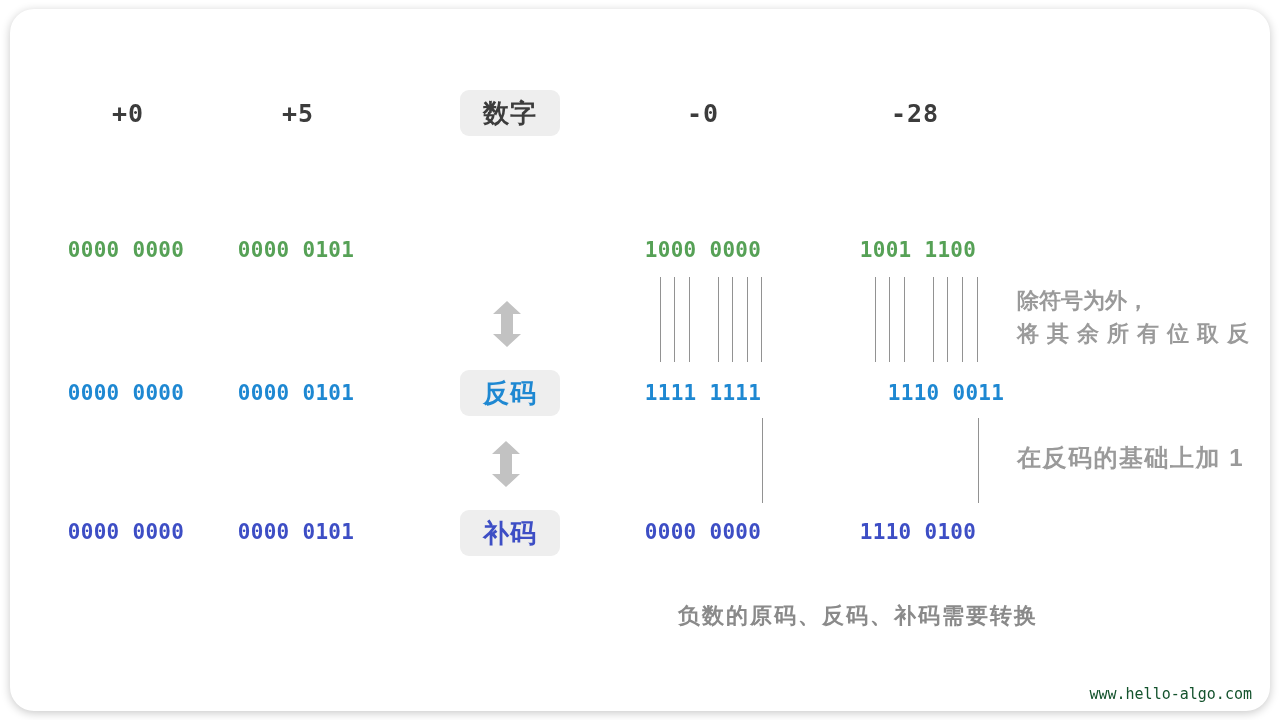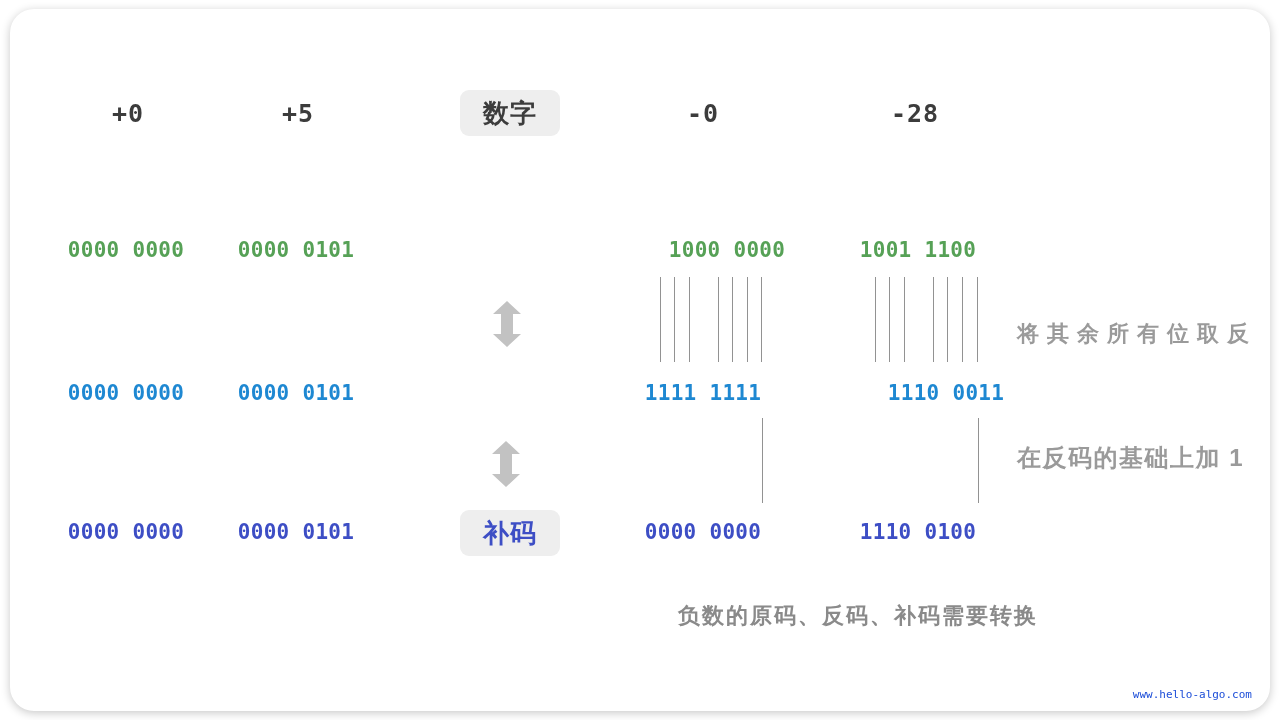--- a/index.html
+++ b/index.html
@@ -29,41 +29,42 @@
     font-weight: 700; font-size: 26px; letter-spacing: 1px;
   }
 
   .vline { position: absolute; width: 1px; background: #929292; }
 
   .note    { font-weight: 700; font-size: 22px; color: #9A9A9A; }
   .note2   { letter-spacing: 8px; }
   .note3   { font-size: 24px; letter-spacing: 1.5px; }
   .caption { font-weight: 700; font-size: 22px; color: #8A8A8A; }
   .caption-r { letter-spacing: 2px; }
-  .watermark { font-family: "DejaVu Sans Mono", monospace; font-size: 11px; color: #1d4ed8; }
+  .watermark { font-family: "DejaVu Sans Mono", monospace; font-size: 15px; color: #14532d; }
 
   .arrow { position: absolute; transform: translate(-50%, -50%); }
 </style>
 </head>
 <body>
 
 <div class="stage">
   <div class="card">
 
     <span class="abs cc hnum" style="left:118px; top:104px;">+0</span>
     <span class="abs cc hnum" style="left:288px; top:104px;">+5</span>
     <span class="abs cc hnum" style="left:693px; top:104px;">-0</span>
     <span class="abs cc hnum" style="left:905px; top:104px;">-28</span>
 
     <div class="badge dark" style="left:500px; top:104px;">数字</div>
+    <div class="badge blue" style="left:500px; top:384px;">反码</div>
     <div class="badge indigo" style="left:500px; top:524px;">补码</div>
 
     <span class="abs cc bin green" style="left:116px; top:241px;">0000 0000</span>
     <span class="abs cc bin green" style="left:286px; top:241px;">0000 0101</span>
-    <span class="abs cc bin green" style="left:693px; top:241px;margin-left:24px;">1000 0000</span>
+    <span class="abs cc bin green" style="left:693px; top:241px;">1000 0000</span>
     <span class="abs cc bin green" style="left:908px; top:241px;">1001 1100</span>
 
     <span class="abs cc bin blue" style="left:116px; top:384px;">0000 0000</span>
     <span class="abs cc bin blue" style="left:286px; top:384px;">0000 0101</span>
     <span class="abs cc bin blue" style="left:693px; top:384px;">1111 1111</span>
     <span class="abs cc bin blue" style="left:908px; top:384px;margin-left:28px;">1110 0011</span>
 
     <span class="abs cc bin indigo" style="left:116px; top:523px;">0000 0000</span>
     <span class="abs cc bin indigo" style="left:286px; top:523px;">0000 0101</span>
     <span class="abs cc bin indigo" style="left:693px; top:523px;">0000 0000</span>
@@ -87,20 +88,21 @@
     <div class="vline" style="left:879px; top:268px; height:85px;"></div>
     <div class="vline" style="left:894px; top:268px; height:85px;"></div>
     <div class="vline" style="left:923px; top:268px; height:85px;"></div>
     <div class="vline" style="left:937px; top:268px; height:85px;"></div>
     <div class="vline" style="left:952px; top:268px; height:85px;"></div>
     <div class="vline" style="left:967px; top:268px; height:85px;"></div>
 
     <div class="vline" style="left:752px; top:409px; height:85px;"></div>
     <div class="vline" style="left:968px; top:409px; height:85px;"></div>
 
+    <span class="abs lc note" style="left:1007px; top:292px;">除符号为外，</span>
     <span class="abs lc note note2" style="left:1007px; top:325px;">将其余所有位取反</span>
     <span class="abs lc note note3" style="left:1007px; top:449px;">在反码的基础上加 1</span>
 
     <span class="abs lc caption caption-r" style="left:628px; top:607px;margin-left:40px;">负数的原码、反码、补码需要转换</span>
 
     <span class="abs rc watermark" style="left:1242px; top:685px;">www.hello-algo.com</span>
 
   </div>
 </div>
 

